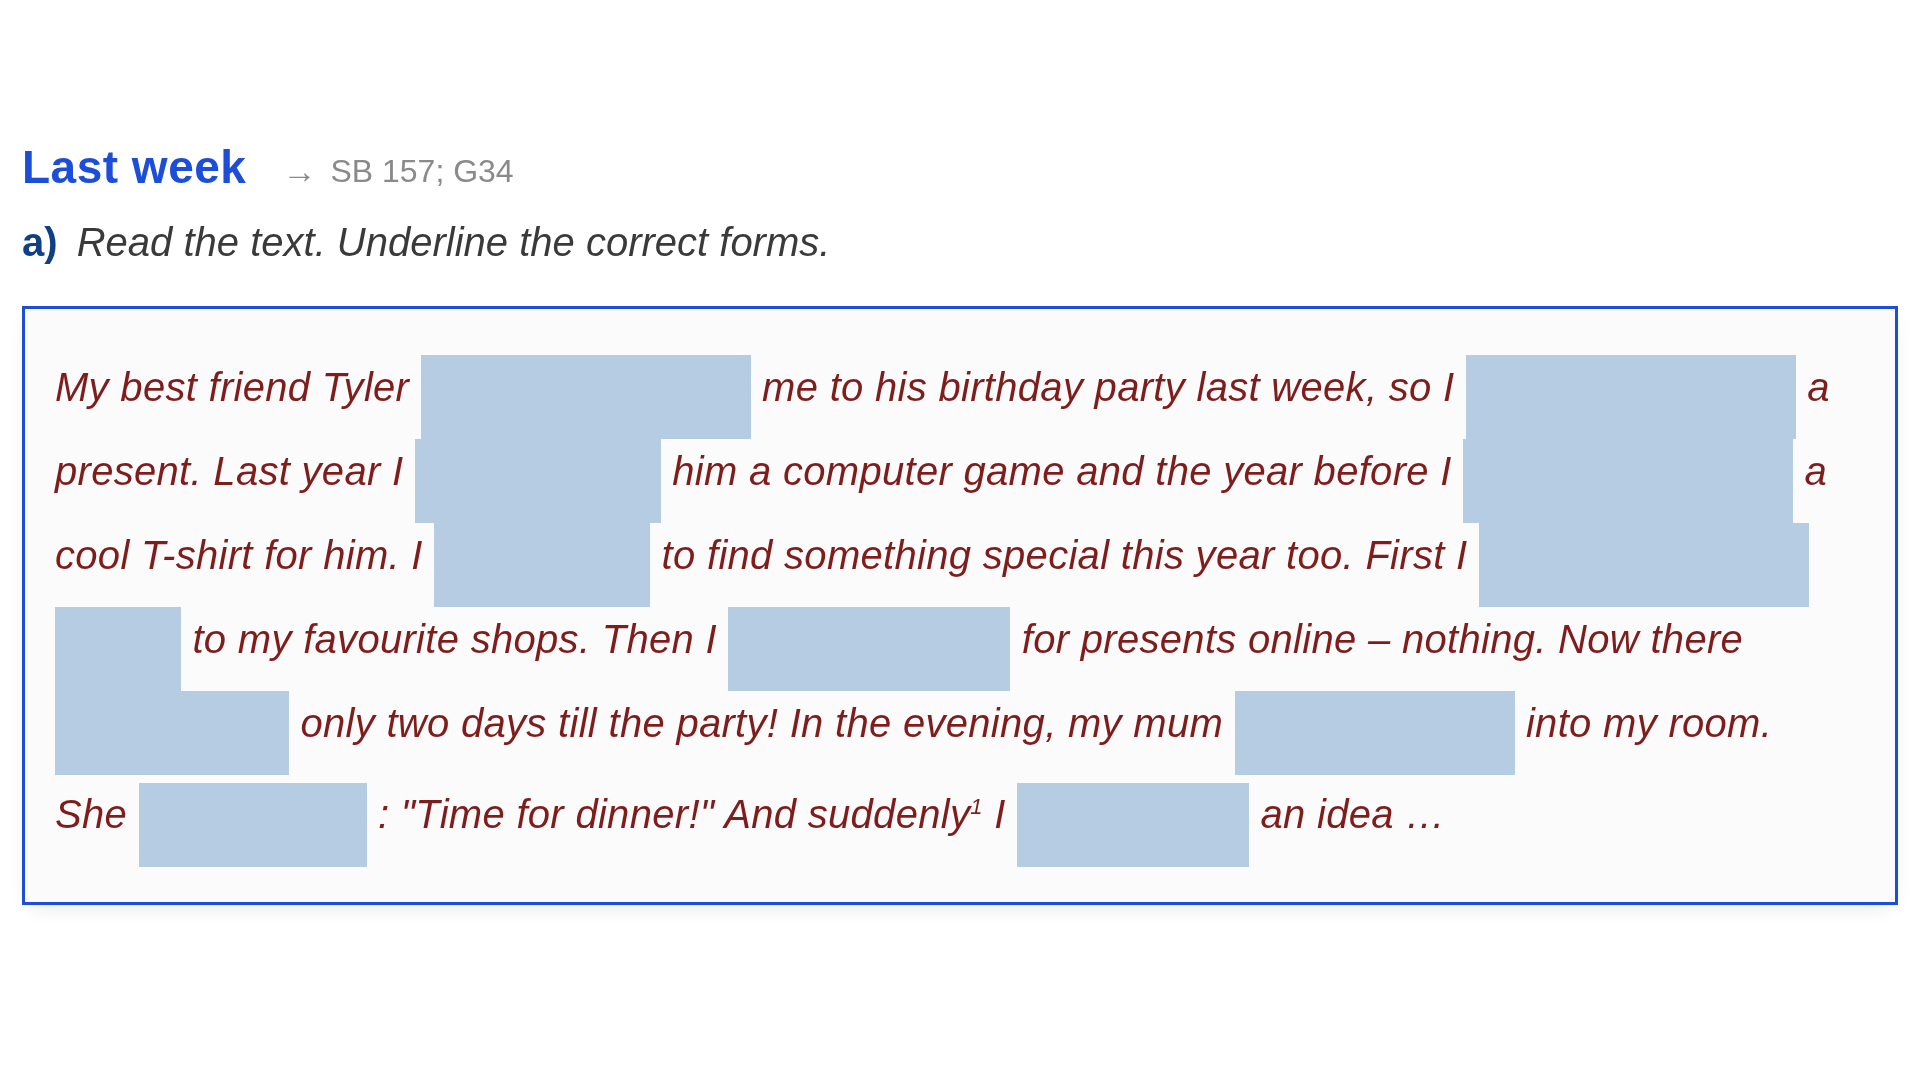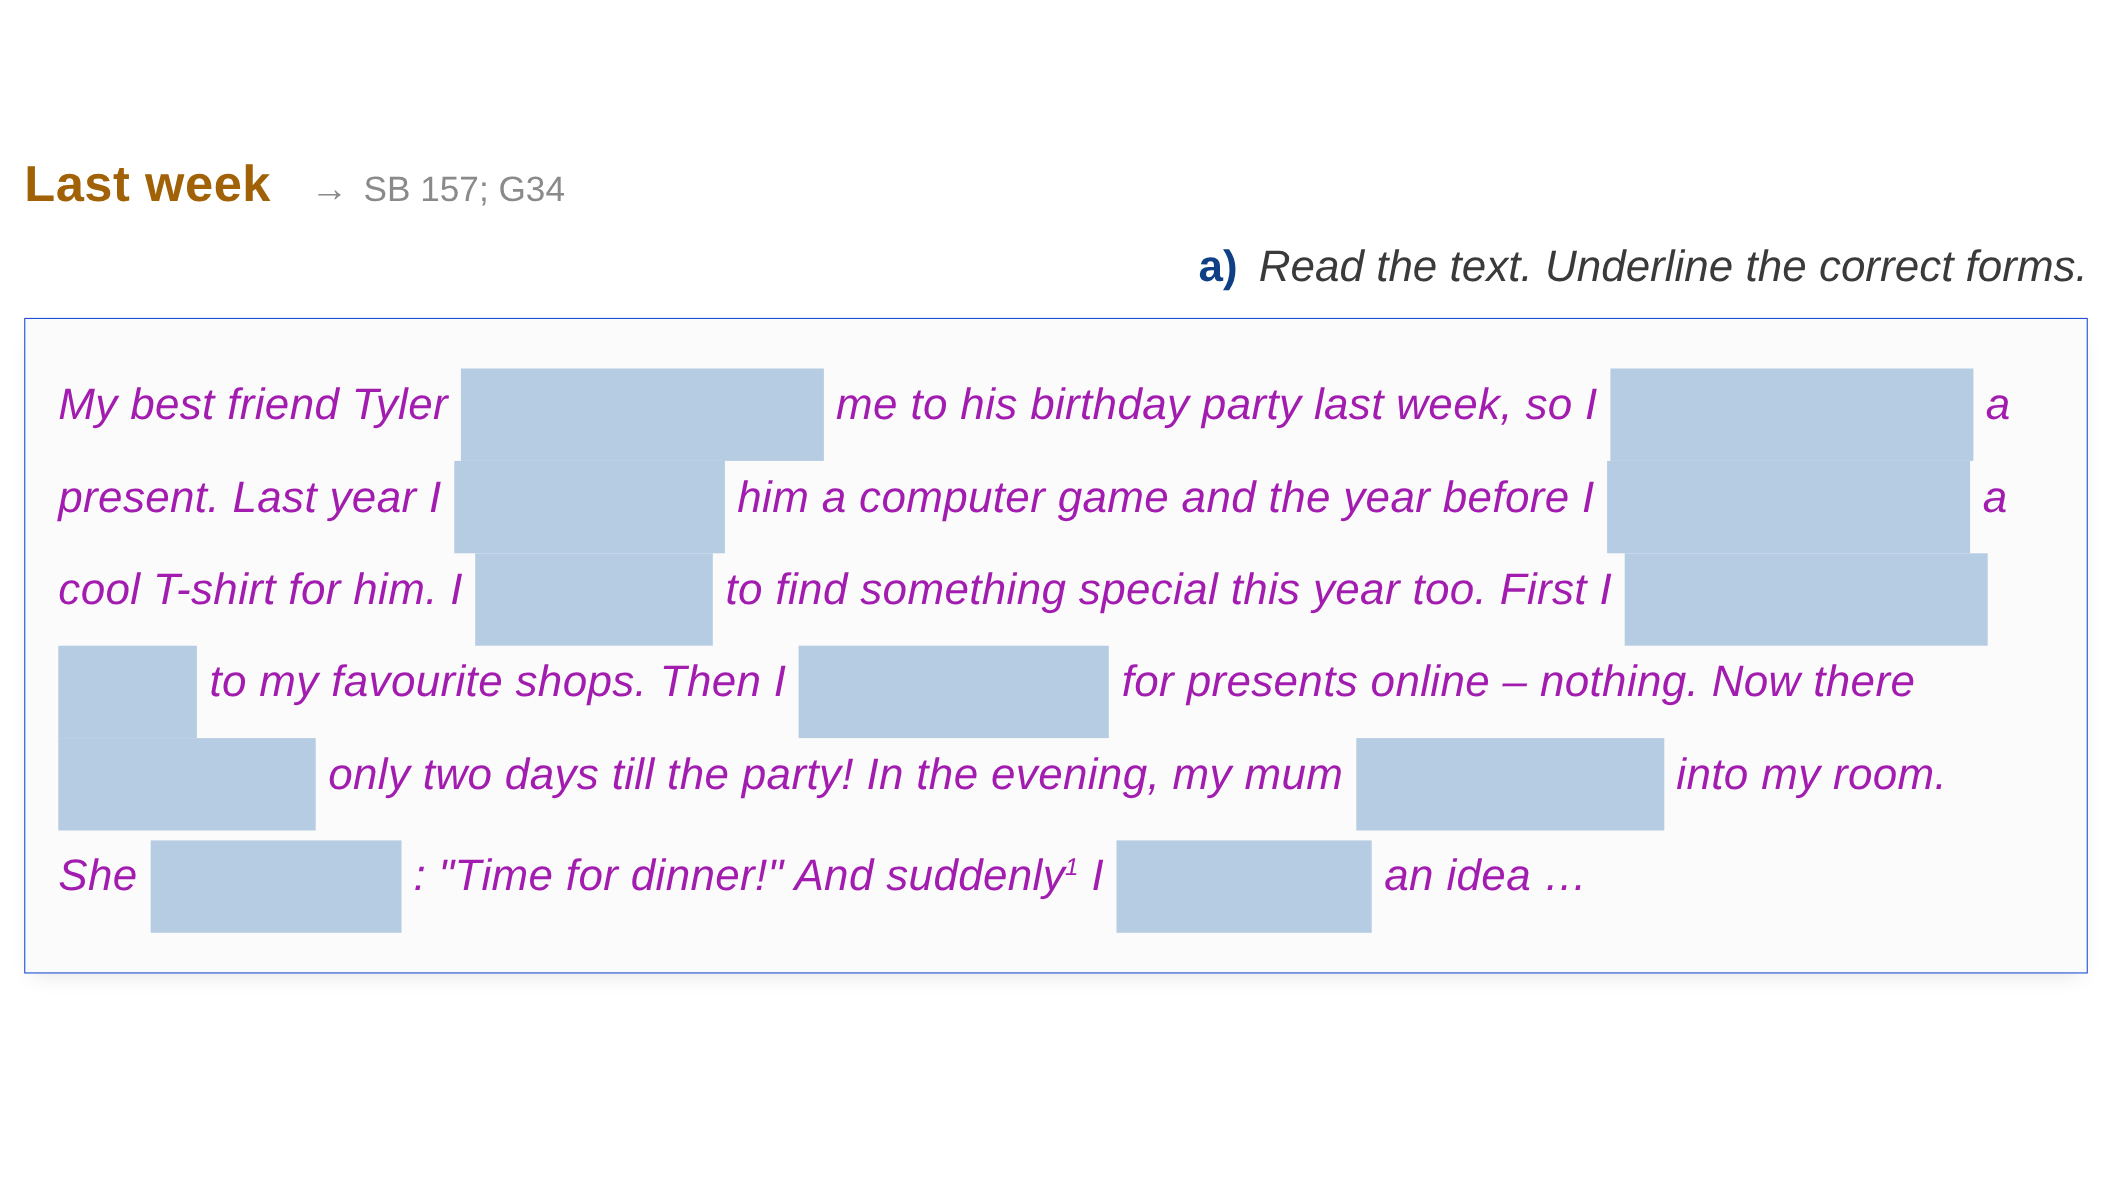--- a/index.html
+++ b/index.html
@@ -16,58 +16,57 @@
   }
   .title-line {
     display: flex;
     align-items: baseline;
     gap: 36px;
     margin-bottom: 26px;
   }
   .title-text {
     font-size: 46px;
     font-weight: 700;
-    color: #a16207;
+    color: #1d4ed8;
     letter-spacing: 0.5px;
   }
   .ref-line {
     display: flex;
     align-items: center;
     gap: 14px;
     font-size: 32px;
     color: #8a8a8a;
     font-weight: 500;
   }
   .arrow {
     font-size: 34px;
     color: #8a8a8a;
   }
   .task-line {
     font-size: 40px;
     color: #3a3a3a;
-    margin-bottom: 24px;
-    text-align: right;
+    margin-bottom: 41px;
   }
   .task-label {
     color: #0f3f84;
     font-weight: 700;
     font-style: normal;
     margin-right: 8px;
   }
   .task-instruction {
     font-style: italic;
   }
   .text-box {
     background: #fbfbfb;
-    border: 1px solid #1d4ed8;
+    border: 3px solid #1d4ed8;
     box-shadow: 0 8px 20px -8px rgba(0,0,0,0.12);
     padding: 36px 62px 46px 30px;
     font-size: 40px;
     line-height: 84px;
-    color: #a21caf;
+    color: #7f1d1d;
     font-style: italic;
     letter-spacing: 0.3px;
   }
   .blank {
     display: inline-block;
     background: #b5cce2;
     vertical-align: middle;
     margin-bottom: -14px;
     height: 84px;
   }

